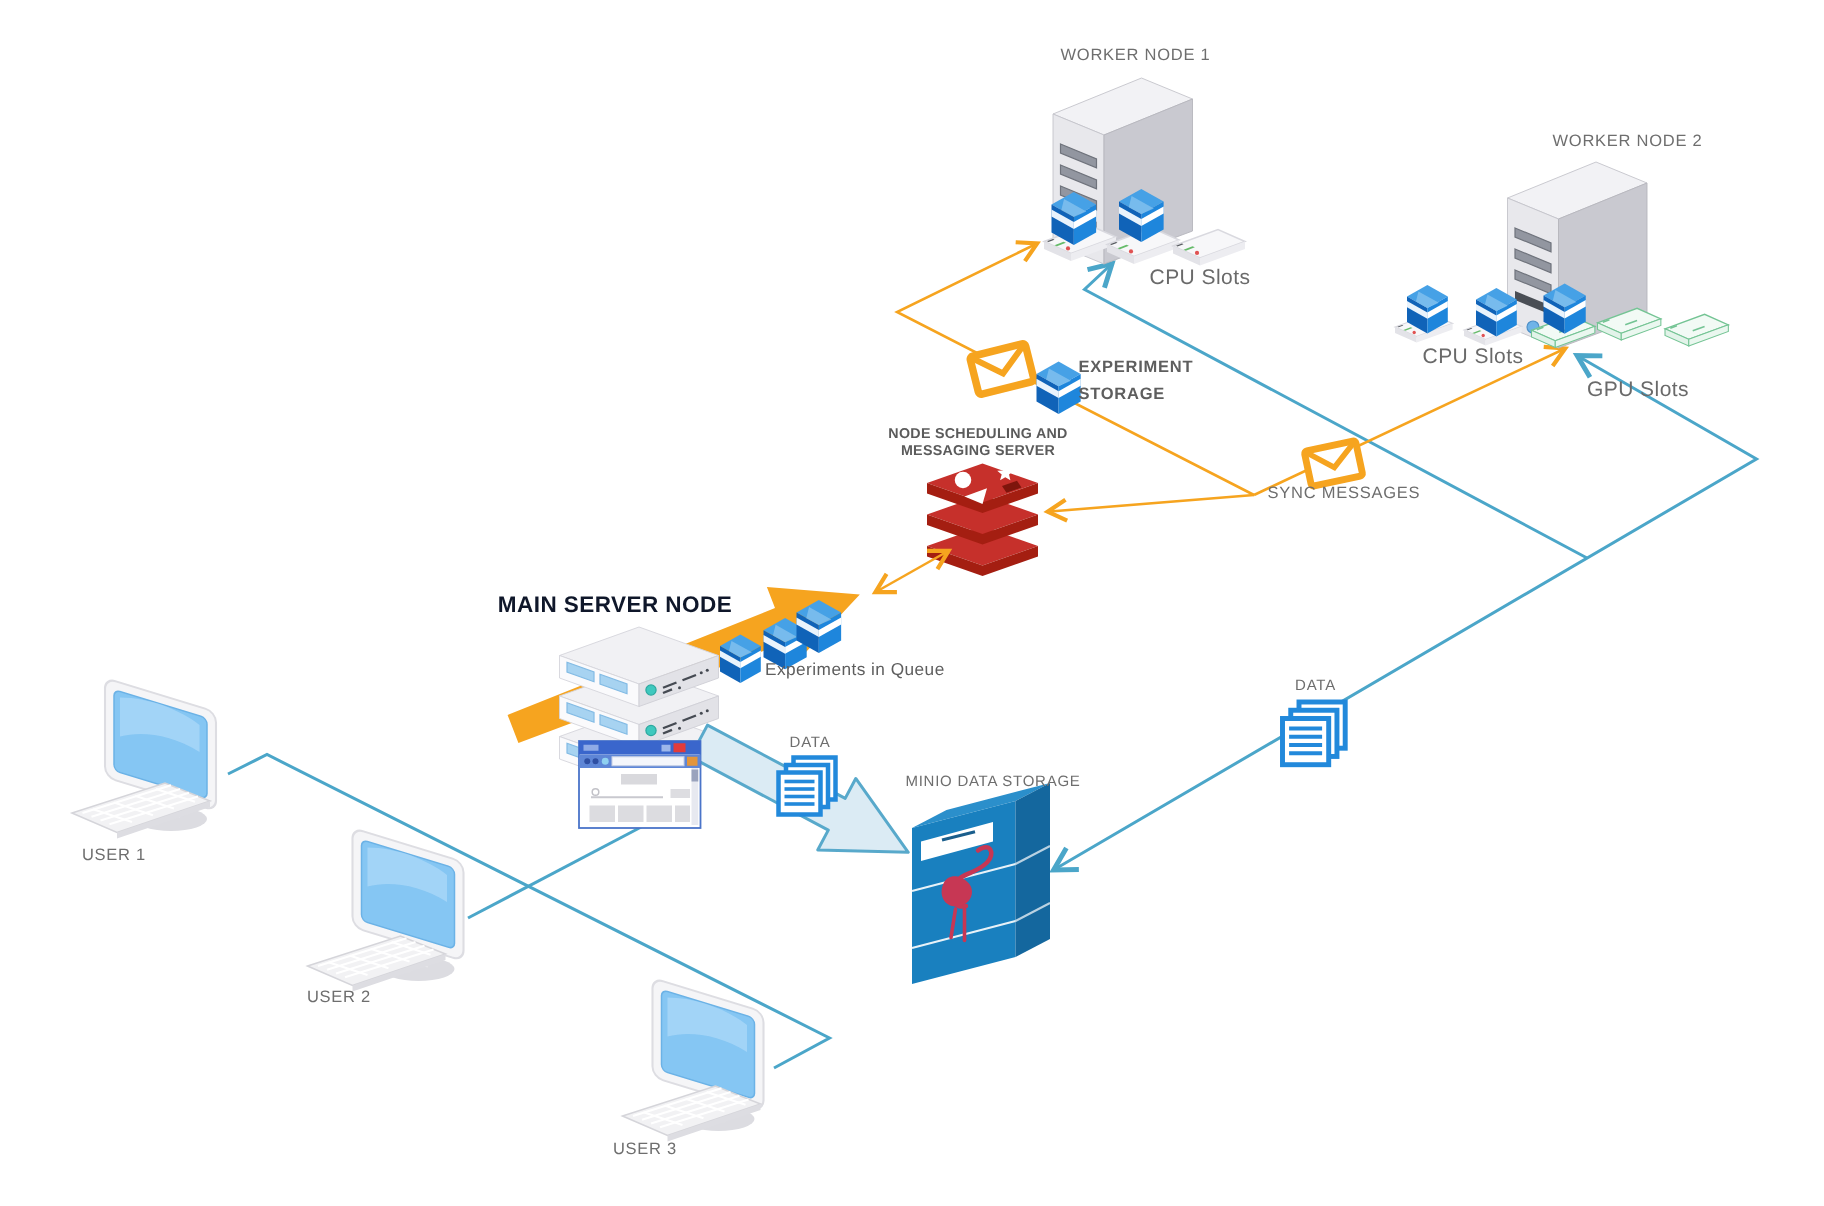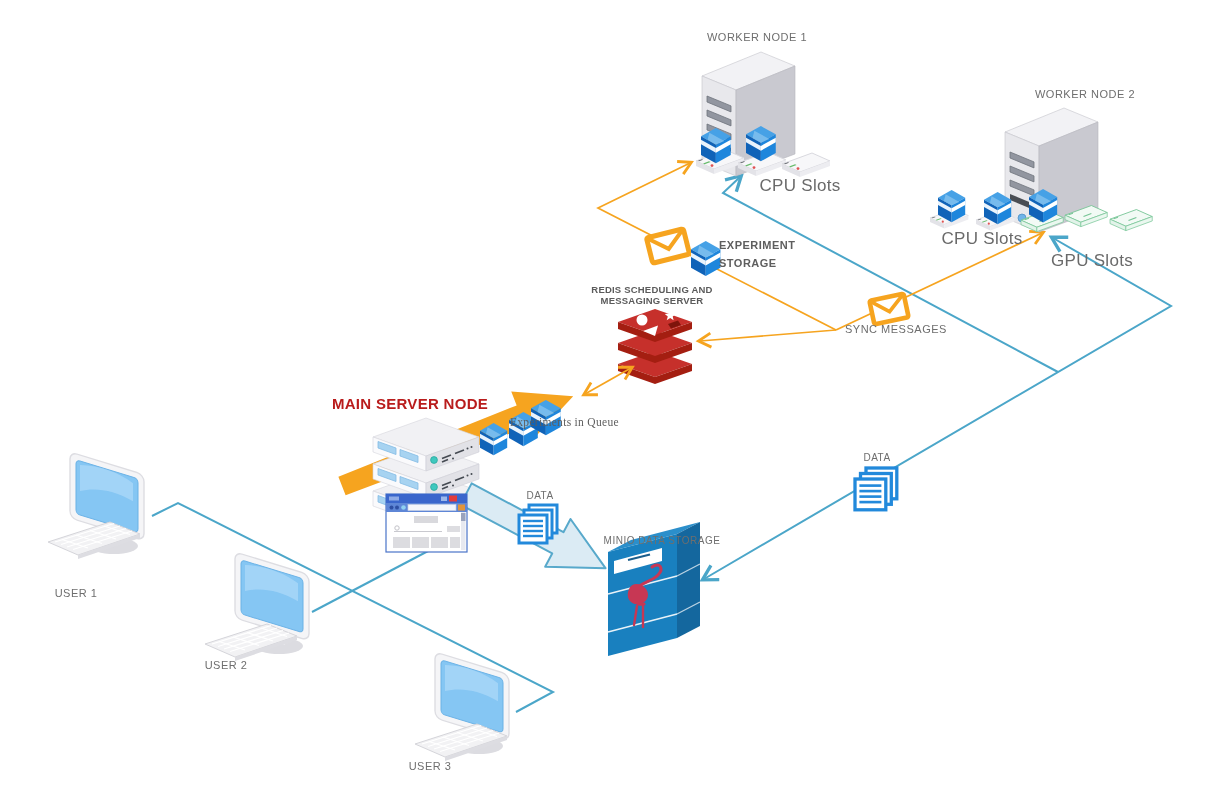--- a/index.html
+++ b/index.html
@@ -2,23 +2,23 @@
 <html><head>
 <meta charset="utf-8">
 <style>
   html,body{margin:0;padding:0;background:#fff;}
   .canvas{position:relative;width:1216px;height:804px;background:#ffffff;overflow:hidden;
           font-family:"Liberation Sans",sans-serif;}
   svg{position:absolute;left:0;top:0;}
   .lbl{position:absolute;font-size:11px;color:#6E6E6E;letter-spacing:.5px;white-space:nowrap;}
   .ctr{transform:translateX(-50%);text-align:center;}
   .small{font-size:10px;}
-  .slots{font-size:17px;color:#6a6a6a;letter-spacing:.3px;}
+  .slots{font-size:14px;color:#6a6a6a;letter-spacing:.3px;}
   .redis-lbl{font-size:9.5px;font-weight:bold;color:#5b5b5b;line-height:11px;letter-spacing:.2px;}
-  .main-lbl{font-size:15px;font-weight:bold;color:#b91c1c;letter-spacing:.3px;}
+  .main-lbl{font-size:15px;font-weight:bold;color:#0f172a;letter-spacing:.3px;}
   .queue-lbl{font-size:11.5px;color:#5e5e5e;letter-spacing:.3px;}
   .meta-lbl{font-size:11px;color:#5e5e5e;line-height:18px;letter-spacing:.5px;}
 </style>
 </head>
 <body>
 
 <div class="canvas">
 <svg width="1216" height="804" viewBox="0 0 1216 804" xmlns="http://www.w3.org/2000/svg">
   <defs>
     <marker id="mO" viewBox="0 0 12 12" refX="9" refY="6" markerWidth="11" markerHeight="11" orient="auto-start-reverse">
@@ -269,27 +269,27 @@
 <div class="lbl ctr slots" style="left:800px;top:176px;">CPU Slots</div>
 <div class="lbl ctr slots" style="left:982px;top:229px;">CPU Slots</div>
 <div class="lbl ctr slots" style="left:1092px;top:229px;margin-top:22px;">GPU Slots</div>
 
 <div class="lbl meta-lbl" style="left:719px;top:236px;font-weight:bold;">
   <div>EXPERIMENT</div>
   <div>STORAGE</div>
 </div>
 
 <div class="lbl ctr redis-lbl" style="left:652px;top:284px;">
-  <div>REDIS SCHEDULING AND</div>
+  <div>NODE SCHEDULING AND</div>
   <div>MESSAGING SERVER</div>
 </div>
 
 <div class="lbl" style="left:845px;top:323px;">SYNC MESSAGES</div>
 <div class="lbl ctr main-lbl" style="left:410px;top:395px;">MAIN SERVER NODE</div>
-<div class="lbl queue-lbl" style="left:510px;top:416px;font-family:Liberation Serif, serif;">Experiments in Queue</div>
+<div class="lbl queue-lbl" style="left:510px;top:441px;">Experiments in Queue</div>
 <div class="lbl ctr small" style="left:540px;top:490px;">DATA</div>
-<div class="lbl ctr small" style="left:662px;top:516px;margin-top:19px;">MINIO DATA STORAGE</div>
+<div class="lbl ctr small" style="left:662px;top:516px;">MINIO DATA STORAGE</div>
 <div class="lbl ctr small" style="left:877px;top:452px;">DATA</div>
 
-<div class="lbl ctr" style="left:76px;top:564px;margin-top:23px;">USER 1</div>
+<div class="lbl ctr" style="left:76px;top:564px;">USER 1</div>
 <div class="lbl ctr" style="left:226px;top:659px;">USER 2</div>
 <div class="lbl ctr" style="left:430px;top:760px;">USER 3</div>
 </div>
 
 </body></html>

